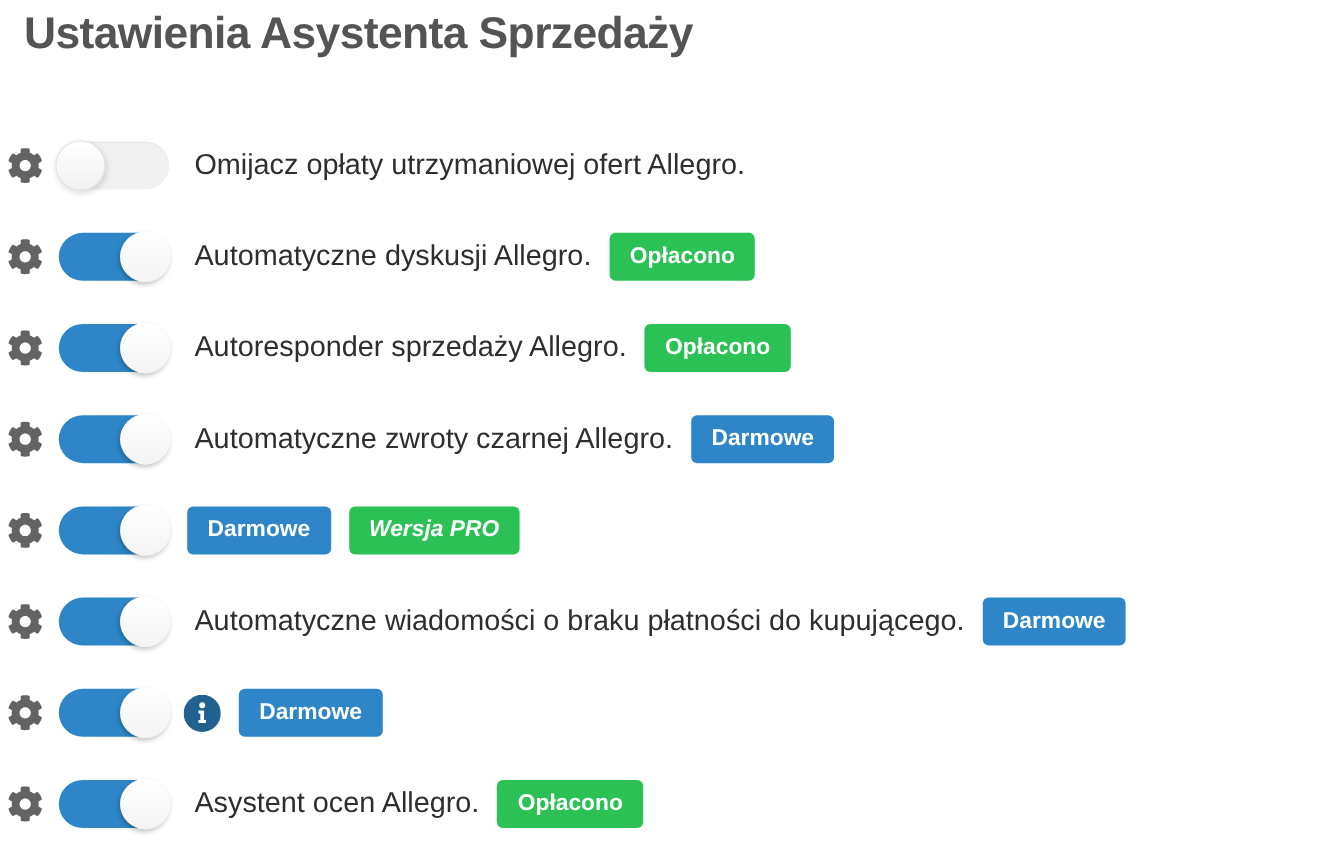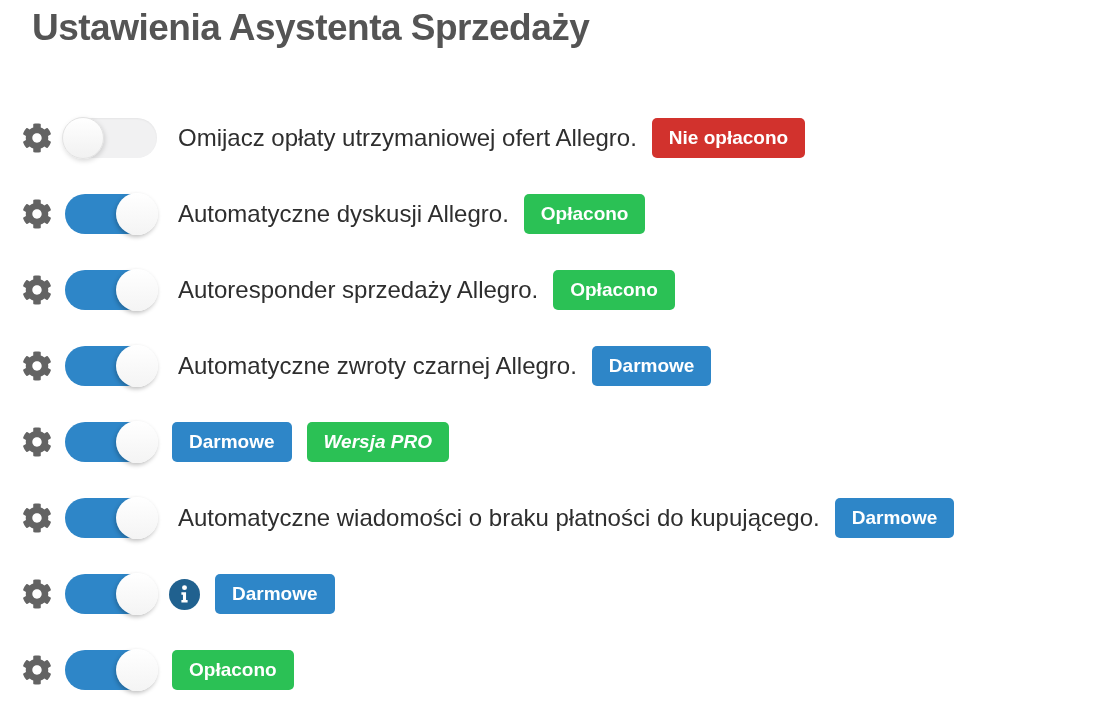--- a/index.html
+++ b/index.html
@@ -6,25 +6,25 @@
     --blue:#2e86c8; --green:#2bc155; --red:#d2322d;
     --gear:#636363; --info:#20618f; --title:#545454; --text:#2e2e2e;
   }
   *{box-sizing:border-box;}
   html,body{margin:0;padding:0;}
   body{
     width:1103px;height:708px;background:#ffffff;overflow:hidden;
     font-family:"Liberation Sans","DejaVu Sans",sans-serif;
   }
   h1{
-    margin:6px 0 0 32px;font-size:37px;line-height:44px;font-weight:bold;
+    margin:6px 0 0 20px;font-size:37px;line-height:44px;font-weight:bold;
     color:var(--title);letter-spacing:-0.5px;
   }
   .rows{margin-top:68px;}
-  .row{display:flex;align-items:center;height:40px;margin-bottom:36px;padding-left:22px;}
+  .row{display:flex;align-items:center;height:40px;margin-bottom:36px;padding-left:6px;}
   .gear{width:30px;height:30px;display:inline-flex;cursor:pointer;flex:none;}
   .gear svg{width:30px;height:30px;fill:var(--gear);}
   .toggle{
     position:relative;width:92px;height:40px;border-radius:20px;
     margin-left:13px;cursor:pointer;flex:none;
   }
   .toggle.on{background:var(--blue);}
   .toggle.off{background:#f1f1f2;box-shadow:inset 0 1px 2px rgba(0,0,0,0.05);}
   .knob{
     position:absolute;width:42px;height:42px;border-radius:50%;
@@ -55,21 +55,20 @@
     <span class="gear">
       <svg viewBox="0 0 512 512" aria-hidden="true">
           <path d="M487.4 315.7l-42.6-24.6c4.3-23.2 4.3-47 0-70.2l42.6-24.6c4.9-2.8 7.1-8.6 5.5-14-11.1-35.6-30-67.8-54.7-94.6-3.8-4.1-10-5.1-14.8-2.3L380.8 110c-17.9-15.4-38.5-27.3-60.8-35.1V25.8c0-5.6-3.9-10.5-9.4-11.7-36.7-8.2-74.3-7.8-109.2 0-5.5 1.2-9.4 6.1-9.4 11.7V75c-22.2 7.9-42.8 19.8-60.8 35.1L88.7 85.5c-4.9-2.8-11-1.9-14.8 2.3-24.7 26.7-43.6 58.9-54.7 94.6-1.7 5.4.6 11.2 5.5 14L67.3 221c-4.3 23.2-4.3 47 0 70.2l-42.6 24.6c-4.9 2.8-7.1 8.6-5.5 14 11.1 35.6 30 67.8 54.7 94.6 3.8 4.1 10 5.1 14.8 2.3l42.6-24.6c17.9 15.4 38.5 27.3 60.8 35.1v49.2c0 5.6 3.9 10.5 9.4 11.7 36.7 8.2 74.3 7.8 109.2 0 5.5-1.2 9.4-6.1 9.4-11.7v-49.2c22.2-7.9 42.8-19.8 60.8-35.1l42.6 24.6c4.9 2.8 11 1.9 14.8-2.3 24.7-26.7 43.6-58.9 54.7-94.6 1.6-5.4-.6-11.2-5.5-14zM256 336c-44.1 0-80-35.9-80-80s35.9-80 80-80 80 35.9 80 80-35.9 80-80 80z"></path>
         </svg>
     </span>
     <span class="toggle off">
       <span class="knob"></span>
     </span>
     <span class="label">Omijacz opłaty utrzymaniowej ofert Allegro.</span>
 
-  <span class="badge" style="background: rgb(210, 50, 45);">Nie opłacono</span>
     </div>
     <div class="row">
     <span class="gear">
       <svg viewBox="0 0 512 512" aria-hidden="true">
           <path d="M487.4 315.7l-42.6-24.6c4.3-23.2 4.3-47 0-70.2l42.6-24.6c4.9-2.8 7.1-8.6 5.5-14-11.1-35.6-30-67.8-54.7-94.6-3.8-4.1-10-5.1-14.8-2.3L380.8 110c-17.9-15.4-38.5-27.3-60.8-35.1V25.8c0-5.6-3.9-10.5-9.4-11.7-36.7-8.2-74.3-7.8-109.2 0-5.5 1.2-9.4 6.1-9.4 11.7V75c-22.2 7.9-42.8 19.8-60.8 35.1L88.7 85.5c-4.9-2.8-11-1.9-14.8 2.3-24.7 26.7-43.6 58.9-54.7 94.6-1.7 5.4.6 11.2 5.5 14L67.3 221c-4.3 23.2-4.3 47 0 70.2l-42.6 24.6c-4.9 2.8-7.1 8.6-5.5 14 11.1 35.6 30 67.8 54.7 94.6 3.8 4.1 10 5.1 14.8 2.3l42.6-24.6c17.9 15.4 38.5 27.3 60.8 35.1v49.2c0 5.6 3.9 10.5 9.4 11.7 36.7 8.2 74.3 7.8 109.2 0 5.5-1.2 9.4-6.1 9.4-11.7v-49.2c22.2-7.9 42.8-19.8 60.8-35.1l42.6 24.6c4.9 2.8 11 1.9 14.8-2.3 24.7-26.7 43.6-58.9 54.7-94.6 1.6-5.4-.6-11.2-5.5-14zM256 336c-44.1 0-80-35.9-80-80s35.9-80 80-80 80 35.9 80 80-35.9 80-80 80z"></path>
         </svg>
     </span>
     <span class="toggle on">
       <span class="knob"></span>
     </span>
@@ -149,16 +148,17 @@
     </div>
     <div class="row">
     <span class="gear">
       <svg viewBox="0 0 512 512" aria-hidden="true">
           <path d="M487.4 315.7l-42.6-24.6c4.3-23.2 4.3-47 0-70.2l42.6-24.6c4.9-2.8 7.1-8.6 5.5-14-11.1-35.6-30-67.8-54.7-94.6-3.8-4.1-10-5.1-14.8-2.3L380.8 110c-17.9-15.4-38.5-27.3-60.8-35.1V25.8c0-5.6-3.9-10.5-9.4-11.7-36.7-8.2-74.3-7.8-109.2 0-5.5 1.2-9.4 6.1-9.4 11.7V75c-22.2 7.9-42.8 19.8-60.8 35.1L88.7 85.5c-4.9-2.8-11-1.9-14.8 2.3-24.7 26.7-43.6 58.9-54.7 94.6-1.7 5.4.6 11.2 5.5 14L67.3 221c-4.3 23.2-4.3 47 0 70.2l-42.6 24.6c-4.9 2.8-7.1 8.6-5.5 14 11.1 35.6 30 67.8 54.7 94.6 3.8 4.1 10 5.1 14.8 2.3l42.6-24.6c17.9 15.4 38.5 27.3 60.8 35.1v49.2c0 5.6 3.9 10.5 9.4 11.7 36.7 8.2 74.3 7.8 109.2 0 5.5-1.2 9.4-6.1 9.4-11.7v-49.2c22.2-7.9 42.8-19.8 60.8-35.1l42.6 24.6c4.9 2.8 11 1.9 14.8-2.3 24.7-26.7 43.6-58.9 54.7-94.6 1.6-5.4-.6-11.2-5.5-14zM256 336c-44.1 0-80-35.9-80-80s35.9-80 80-80 80 35.9 80 80-35.9 80-80 80z"></path>
         </svg>
     </span>
     <span class="toggle on">
       <span class="knob"></span>
     </span>
+    <span class="label">Asystent ocen Allegro.</span>
 
   <span class="badge" style="background: rgb(43, 193, 85);">Opłacono</span>
     </div>
   </div>
 
 </body></html>

